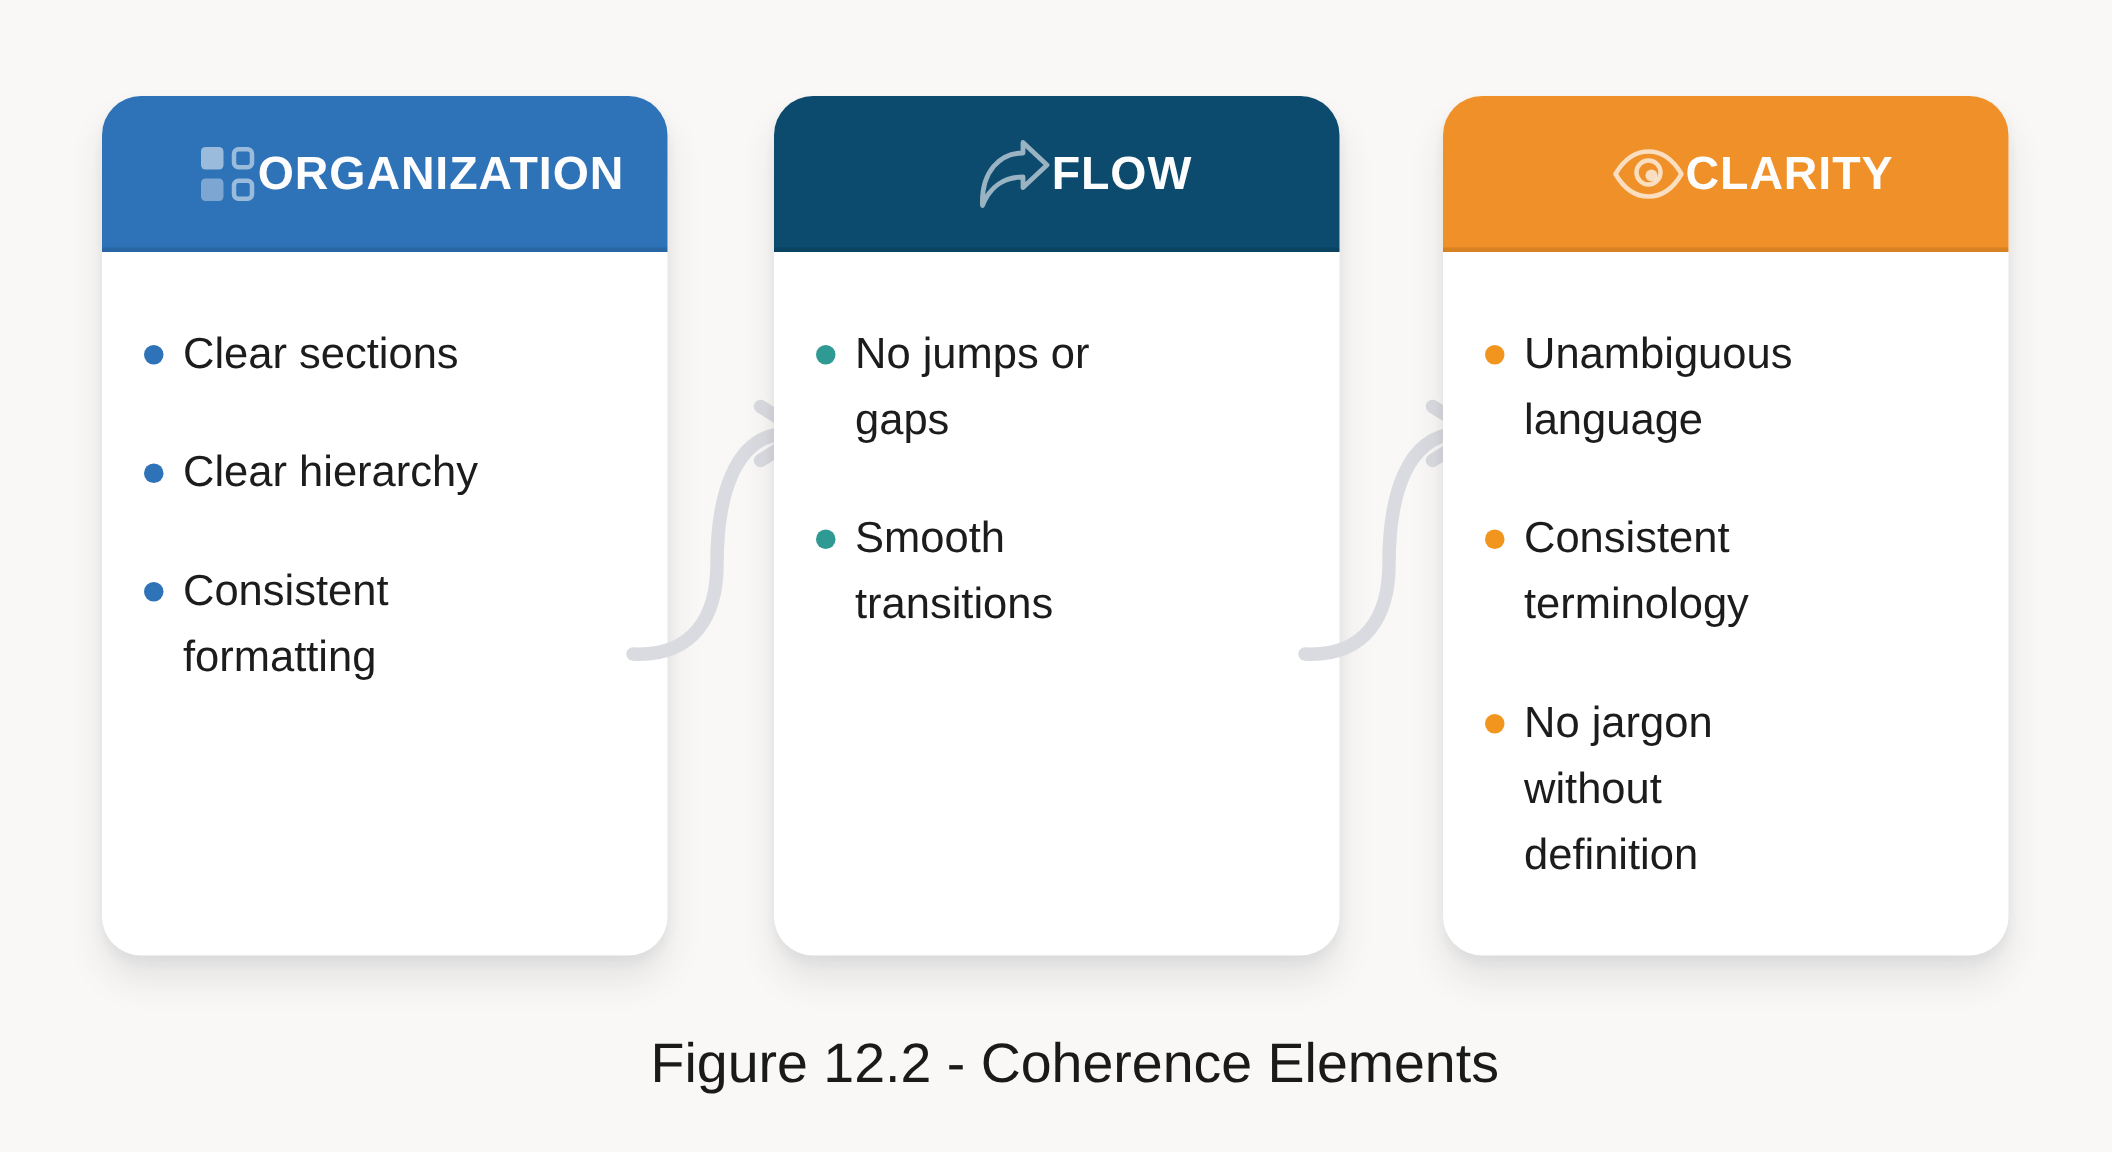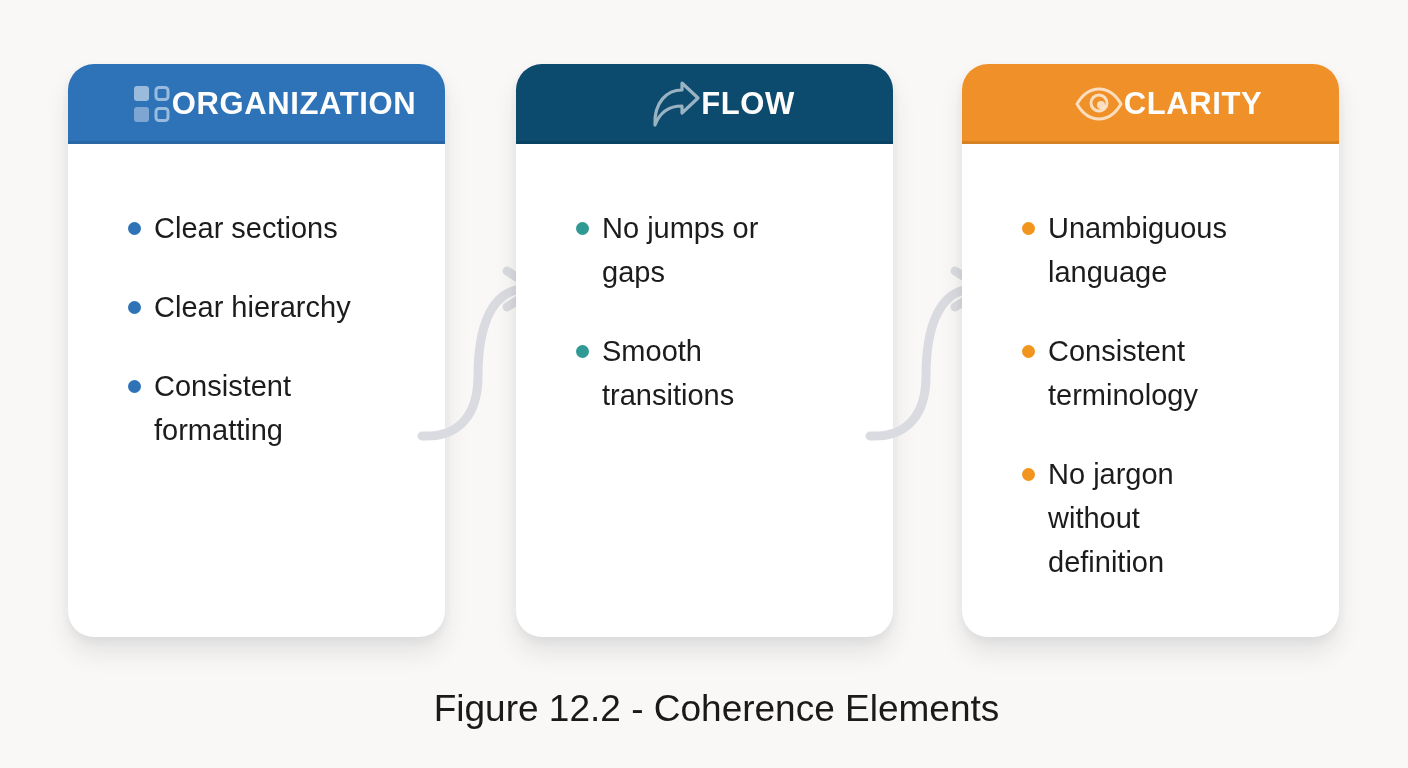--- a/index.html
+++ b/index.html
@@ -20,40 +20,40 @@
     width: 377px;
     height: 573px;
     background: #ffffff;
     border-radius: 26px;
     box-shadow: 0 16px 24px rgba(50,50,70,0.10), 0 4px 8px rgba(50,50,70,0.06);
   }
   .card-0 { left: 68px; }
   .card-1 { left: 516px; }
   .card-2 { left: 962px; }
   .card-header {
-    height: 80px;
+    height: 104px;
     border-radius: 26px 26px 0 0;
     display: flex;
     align-items: center;
     justify-content: center;
     box-shadow: inset 0 -3px 0 rgba(0,0,0,0.10);
     padding-left: 35px;
   }
   .card-title {
     margin: 0;
     font-size: 31px;
     font-weight: 700;
     letter-spacing: 0.6px;
     color: #fdfdfd;
   }
   .hdr-icon { display: block; flex: 0 0 auto; }
   .card-body {
     list-style: none;
-    margin: 16px;
-    padding: 46px 24px 0 44px;
+    margin: 0;
+    padding: 46px 24px 0 28px;
   }
   .item {
     display: flex;
     align-items: flex-start;
     margin-bottom: 35px;
   }
   .dot {
     width: 13px;
     height: 13px;
     border-radius: 50%;

